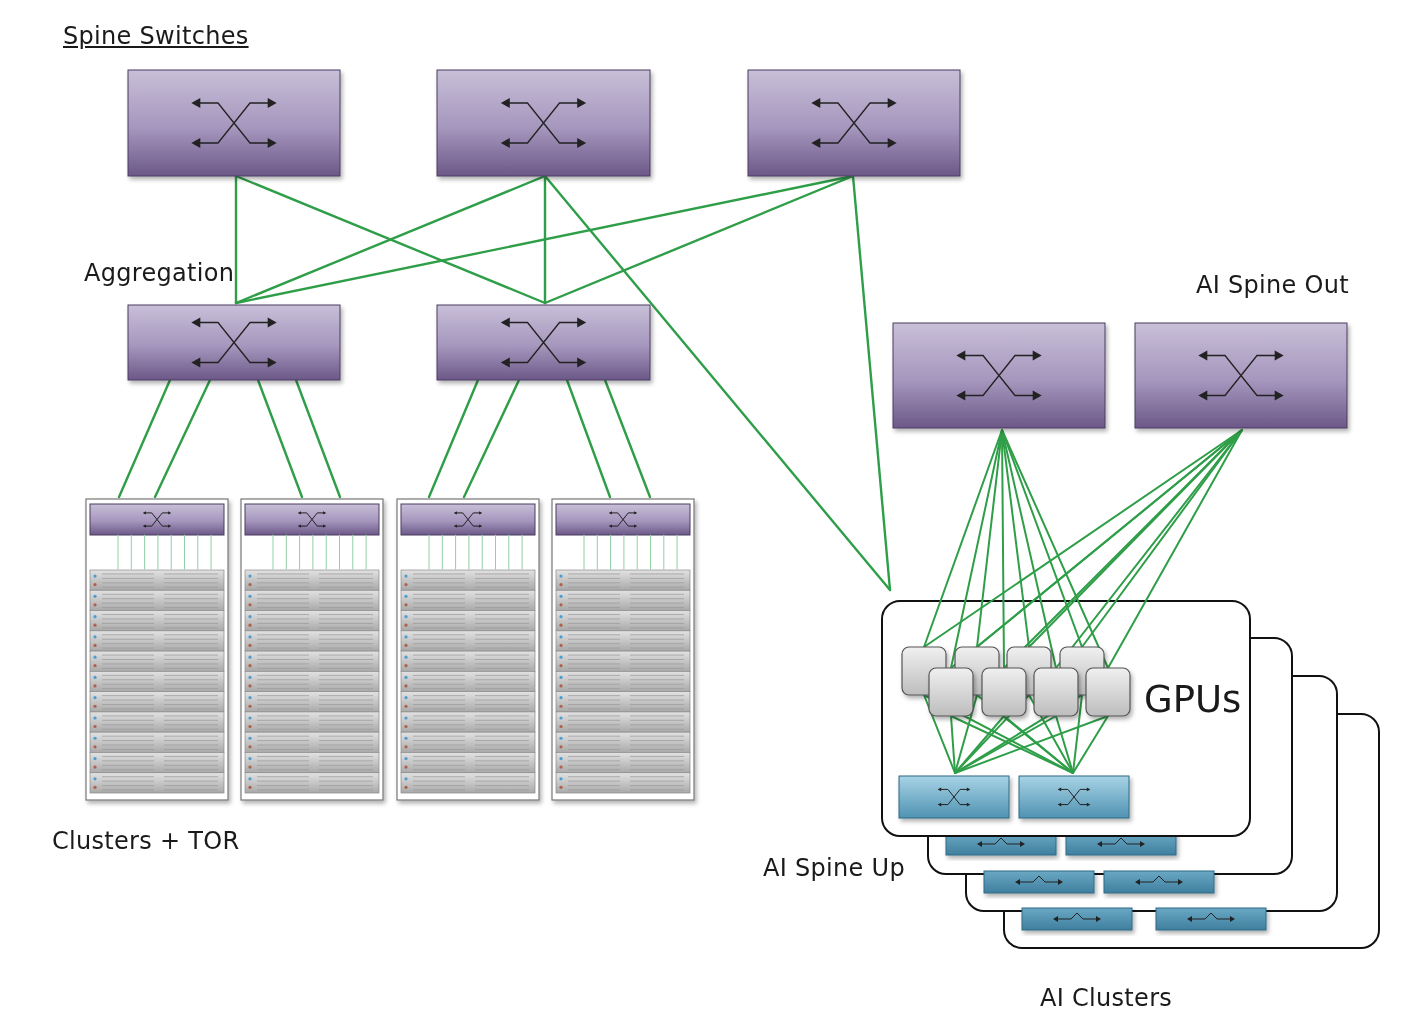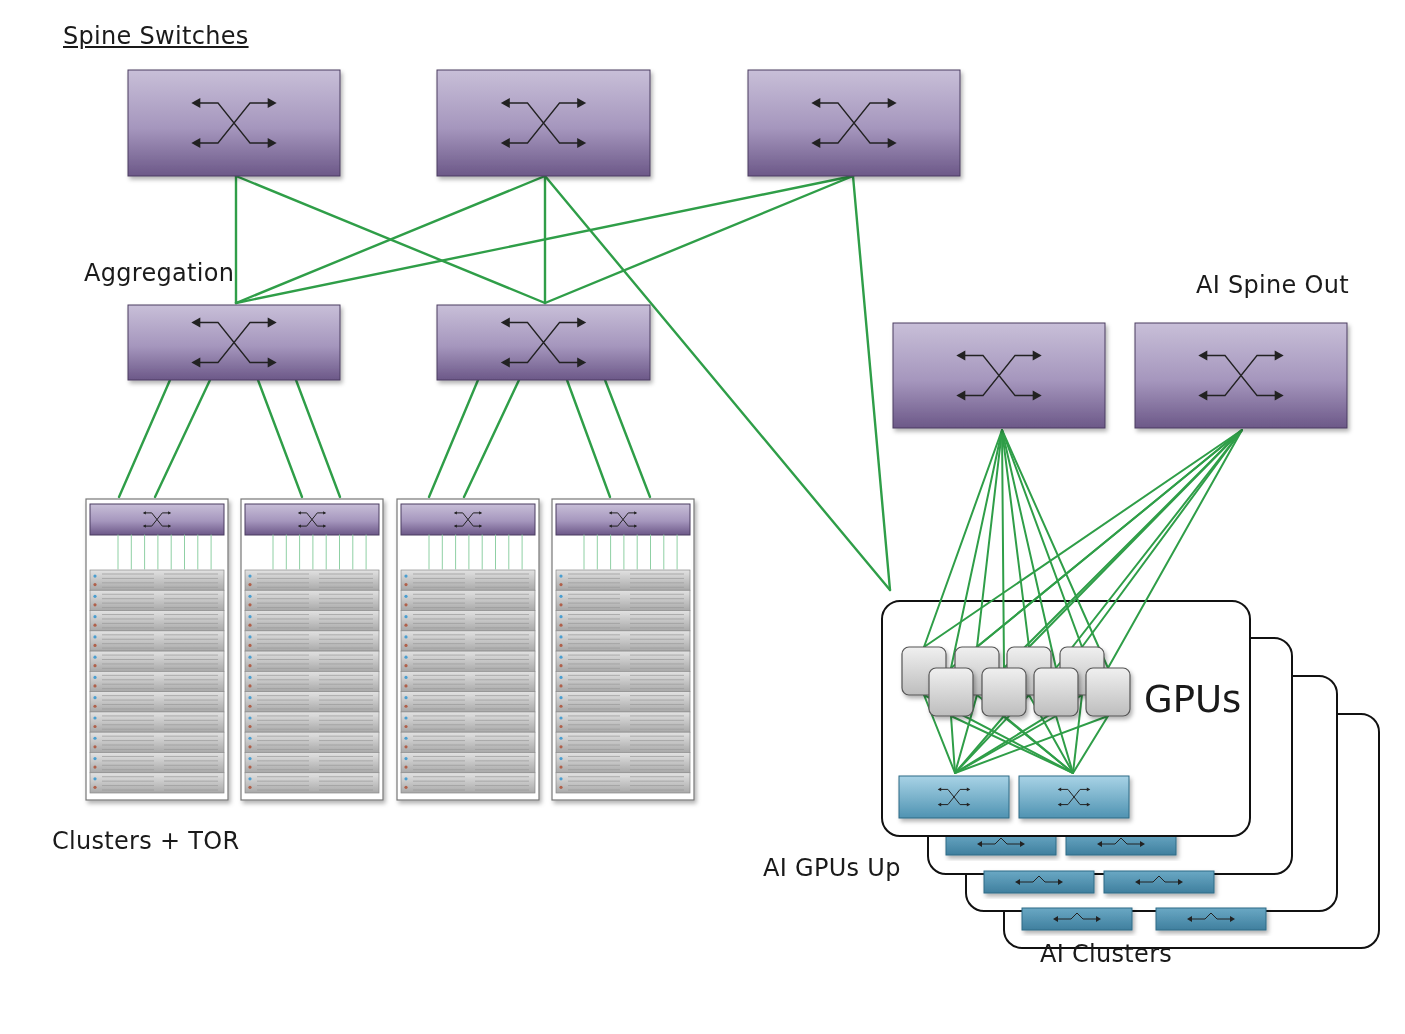--- a/index.html
+++ b/index.html
@@ -899,15 +899,15 @@
           <path d="M 1090.226 804.6 L 1086.806 802.719 L 1086.806 806.481 Z" fill="#222"></path>
         </g>
       </g>
     </g>
 </svg>
 
 <div class="lbl" style="left:63px; top:22px;text-decoration:underline;">Spine Switches</div>
 <div class="lbl" style="left:56px; top:259px;margin-left:28px;">Aggregation</div>
 <div class="lbl" style="left:52px; top:827px;">Clusters + TOR</div>
 <div class="lbl" style="left:1196px; top:271px;">AI Spine Out</div>
-<div class="lbl" style="left:763px; top:854px;">AI GPUs Up</div>
-<div class="lbl" style="left:1040px; top:940px;">AI Clusters</div>
+<div class="lbl" style="left:763px; top:854px;">AI Spine Up</div>
+<div class="lbl" style="left:1040px; top:984px;">AI Clusters</div>
 <div class="gpu-lbl" style="left:1144px; top:666px;margin-top:12px;">GPUs</div>
 
 </body></html>

